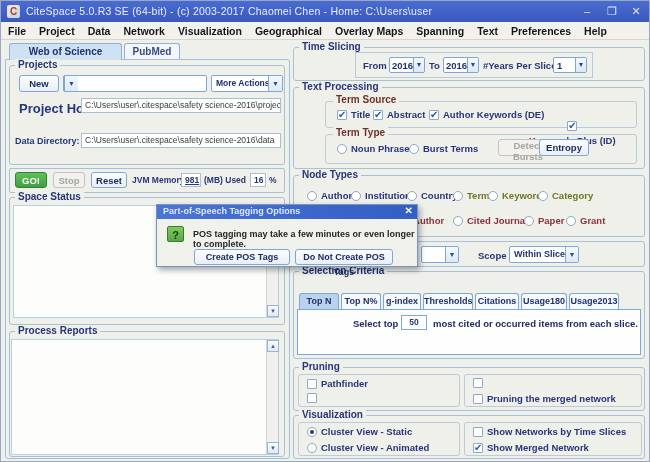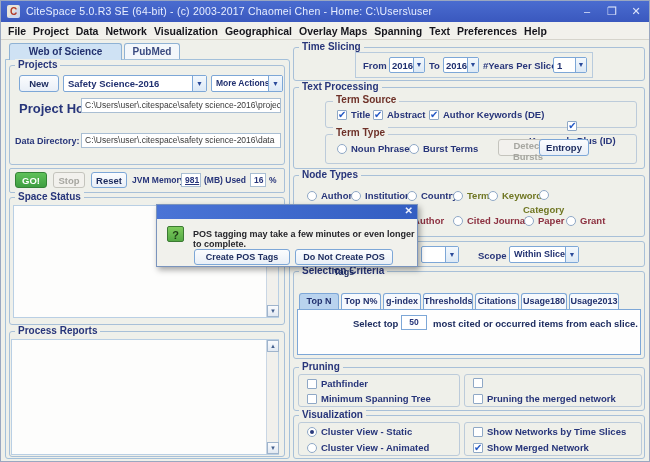--- a/index.html
+++ b/index.html
@@ -7,21 +7,21 @@
   #window { position:relative; width:650px; height:462px; background:#eff0ea; overflow:hidden; border:1px solid #9aa7c0; }
 
   
   .titlebar { position:absolute; left:0; top:0; width:650px; height:21px; background:linear-gradient(#4a6cd0,#3a58be); color:#e8eeff; }
   .app-icon { position:absolute; left:6px; top:4px; width:13px; height:13px; background:linear-gradient(135deg,#e8e4da 50%,#cfd8ea 50%); border-radius:2px; color:#b33c2a; font-size:10px; font-weight:bold; text-align:center; line-height:13px; }
   .title-text { position:absolute; left:25px; top:0; line-height:21px; font-size:10.5px; letter-spacing:.2px; white-space:nowrap; }
   .win-btn { position:absolute; top:0; width:24px; height:21px; text-align:center; line-height:20px; font-size:11px; color:#dfe6fb; cursor:default; }
   .win-min { right:52px; } .win-max { right:27px; } .win-close { right:3px; }
 
   
-  .menubar { position:absolute; left:0; top:21px; width:650px; height:18px; background:#f2f1ec; border-bottom:1px solid #d6d4cc; display:flex; align-items:center; padding-left:7px; gap:7px; }
+  .menubar { position:absolute; left:0; top:21px; width:650px; height:18px; background:#f2f1ec; border-bottom:1px solid #d6d4cc; display:flex; align-items:center; padding-left:7px; gap:13px; }
   .menu-item { font-size:10.5px; font-weight:bold; color:#15151c; white-space:nowrap; }
 
   
   .grouplabel { position:absolute; font-size:10px; font-weight:bold; color:#27357a; background:#eff0ea; padding:0 3px; z-index:3; white-space:nowrap; }
   .groupbox { position:absolute; border:1px solid #a8c0d8; border-radius:3px; }
   .btn { position:absolute; background:linear-gradient(#fbfcfe,#e9eff7); border:1px solid #7da7d7; border-radius:3px; font-size:9.5px; font-weight:bold; color:#1c2b5e; text-align:center; }
   .btn-disabled { background:#f2f1ed; border:1px solid #c4c4bd; color:#a6a6a0; }
   .btn-green { background:linear-gradient(#5fc159,#3f9e42); border:1px solid #338336; color:#fff; }
   .field { position:absolute; background:#fff; border:1px solid #a9bed3; font-size:8.5px; color:#3a3a3a; padding:1px 3px; white-space:nowrap; overflow:hidden; }
   .combo { position:absolute; display:flex; background:#fff; border:1px solid #7da7d7; border-radius:2px; }
@@ -85,21 +85,20 @@
 
   <div class="ltab sel" style="left:8px; width:113px;">Web of Science</div>
   <div class="ltab unsel" style="left:123px; width:56px;">PubMed</div>
   <div style="position:absolute; left:4px; top:58px; width:285px; height:400px; border:1px solid #a3c0da; border-radius:0 3px 3px 3px; background:#eff0ea;"></div>
 
   <div class="groupbox" style="left:8px; top:64px; width:276px; height:100px;"></div>
   <div class="grouplabel" style="left:14px; top:58px;">Projects</div>
 
   <button class="btn" style="left:18px; top:74px; width:40px; height:17px;">New</button>
   <div class="combo" style="left:62px; top:74px; width:144px; height:17px;">
-    <span class="combo-text">Safety Science-2016</span>
     <span class="combo-arrow">▼</span>
   </div>
   <div class="combo" style="left:210px; top:74px; width:72px; height:17px;">
     <span class="combo-text" style="font-size:8.5px;">More Actions ...</span>
     <span class="combo-arrow">▼</span>
   </div>
 
   <div class="lab" style="left:18px; top:100px; font-size:13px;">Project Home:</div>
   <div class="field" style="left:80px; top:97px; width:200px; height:15px;">C:\Users\user\.citespace\safety science-2016\project</div>
 
@@ -200,21 +199,21 @@
     <span class="cbl">Country</span>
   </div>
   <div class="cbrow" style="left:452px; top:189px;">
     <span class="rad"></span>
     <span class="cbl" style="color:#6f7622;">Term</span>
   </div>
   <div class="cbrow" style="left:487px; top:189px;">
     <span class="rad"></span>
     <span class="cbl" style="color:#6f7622;">Keyword</span>
   </div>
-  <div class="cbrow" style="left:522px; top:189px;flex-direction:column;">
+  <div class="cbrow" style="left:537px; top:189px;">
     <span class="rad"></span>
     <span class="cbl" style="color:#6f7622;">Category</span>
   </div>
   <div class="cbrow" style="left:372px; top:214px;">
     <span class="rad"></span>
     <span class="cbl" style="color:#8c3040;">Cited Author</span>
   </div>
   <div class="cbrow" style="left:452px; top:214px;">
     <span class="rad"></span>
     <span class="cbl" style="color:#8c3040;">Cited Journal</span>
@@ -257,21 +256,20 @@
   <div class="groupbox" style="left:292px; top:366px; width:352px; height:44px;"></div>
   <div class="grouplabel" style="left:298px; top:360px;">Pruning</div>
   <div class="groupbox" style="left:297px; top:373px; width:162px; height:33px; border-color:#bccbda;"></div>
   <div class="groupbox" style="left:463px; top:373px; width:178px; height:33px; border-color:#bccbda;"></div>
   <div class="cbrow" style="left:306px; top:377px;">
     <span class="cbox"></span>
     <span class="cbl">Pathfinder</span>
   </div>
   <div class="cbrow" style="left:306px; top:392px;">
     <span class="cbox"></span>
-    <span class="cbl">Minimum Spanning Tree</span>
   </div>
   <div class="cbrow" style="left:472px; top:377px;">
     <span class="cbox"></span>
   </div>
   <div class="cbrow" style="left:472px; top:392px;">
     <span class="cbox"></span>
     <span class="cbl">Pruning the merged network</span>
   </div>
 
   <div class="groupbox" style="left:292px; top:414px; width:352px; height:44px;"></div>
@@ -290,20 +288,21 @@
     <span class="cbox"></span>
     <span class="cbl">Show Networks by Time Slices</span>
   </div>
   <div class="cbrow" style="left:472px; top:441px;">
     <span class="cbox checked"></span>
     <span class="cbl">Show Merged Network</span>
   </div>
 
   <div class="dialog">
     <div class="dlg-title">
+      <span>Part-of-Speech Tagging Options</span>
       <span class="dlg-close">✕</span>
     </div>
     <div class="dlg-help">?</div>
     <div class="dlg-msg">POS tagging may take a few minutes or even longer to complete.</div>
     <button class="dlg-btn" style="left:37px; width:96px;">Create POS Tags</button>
     <button class="dlg-btn" style="left:138px; width:98px;">Do Not Create POS Tags</button>
   </div>
 
 </div>
 

